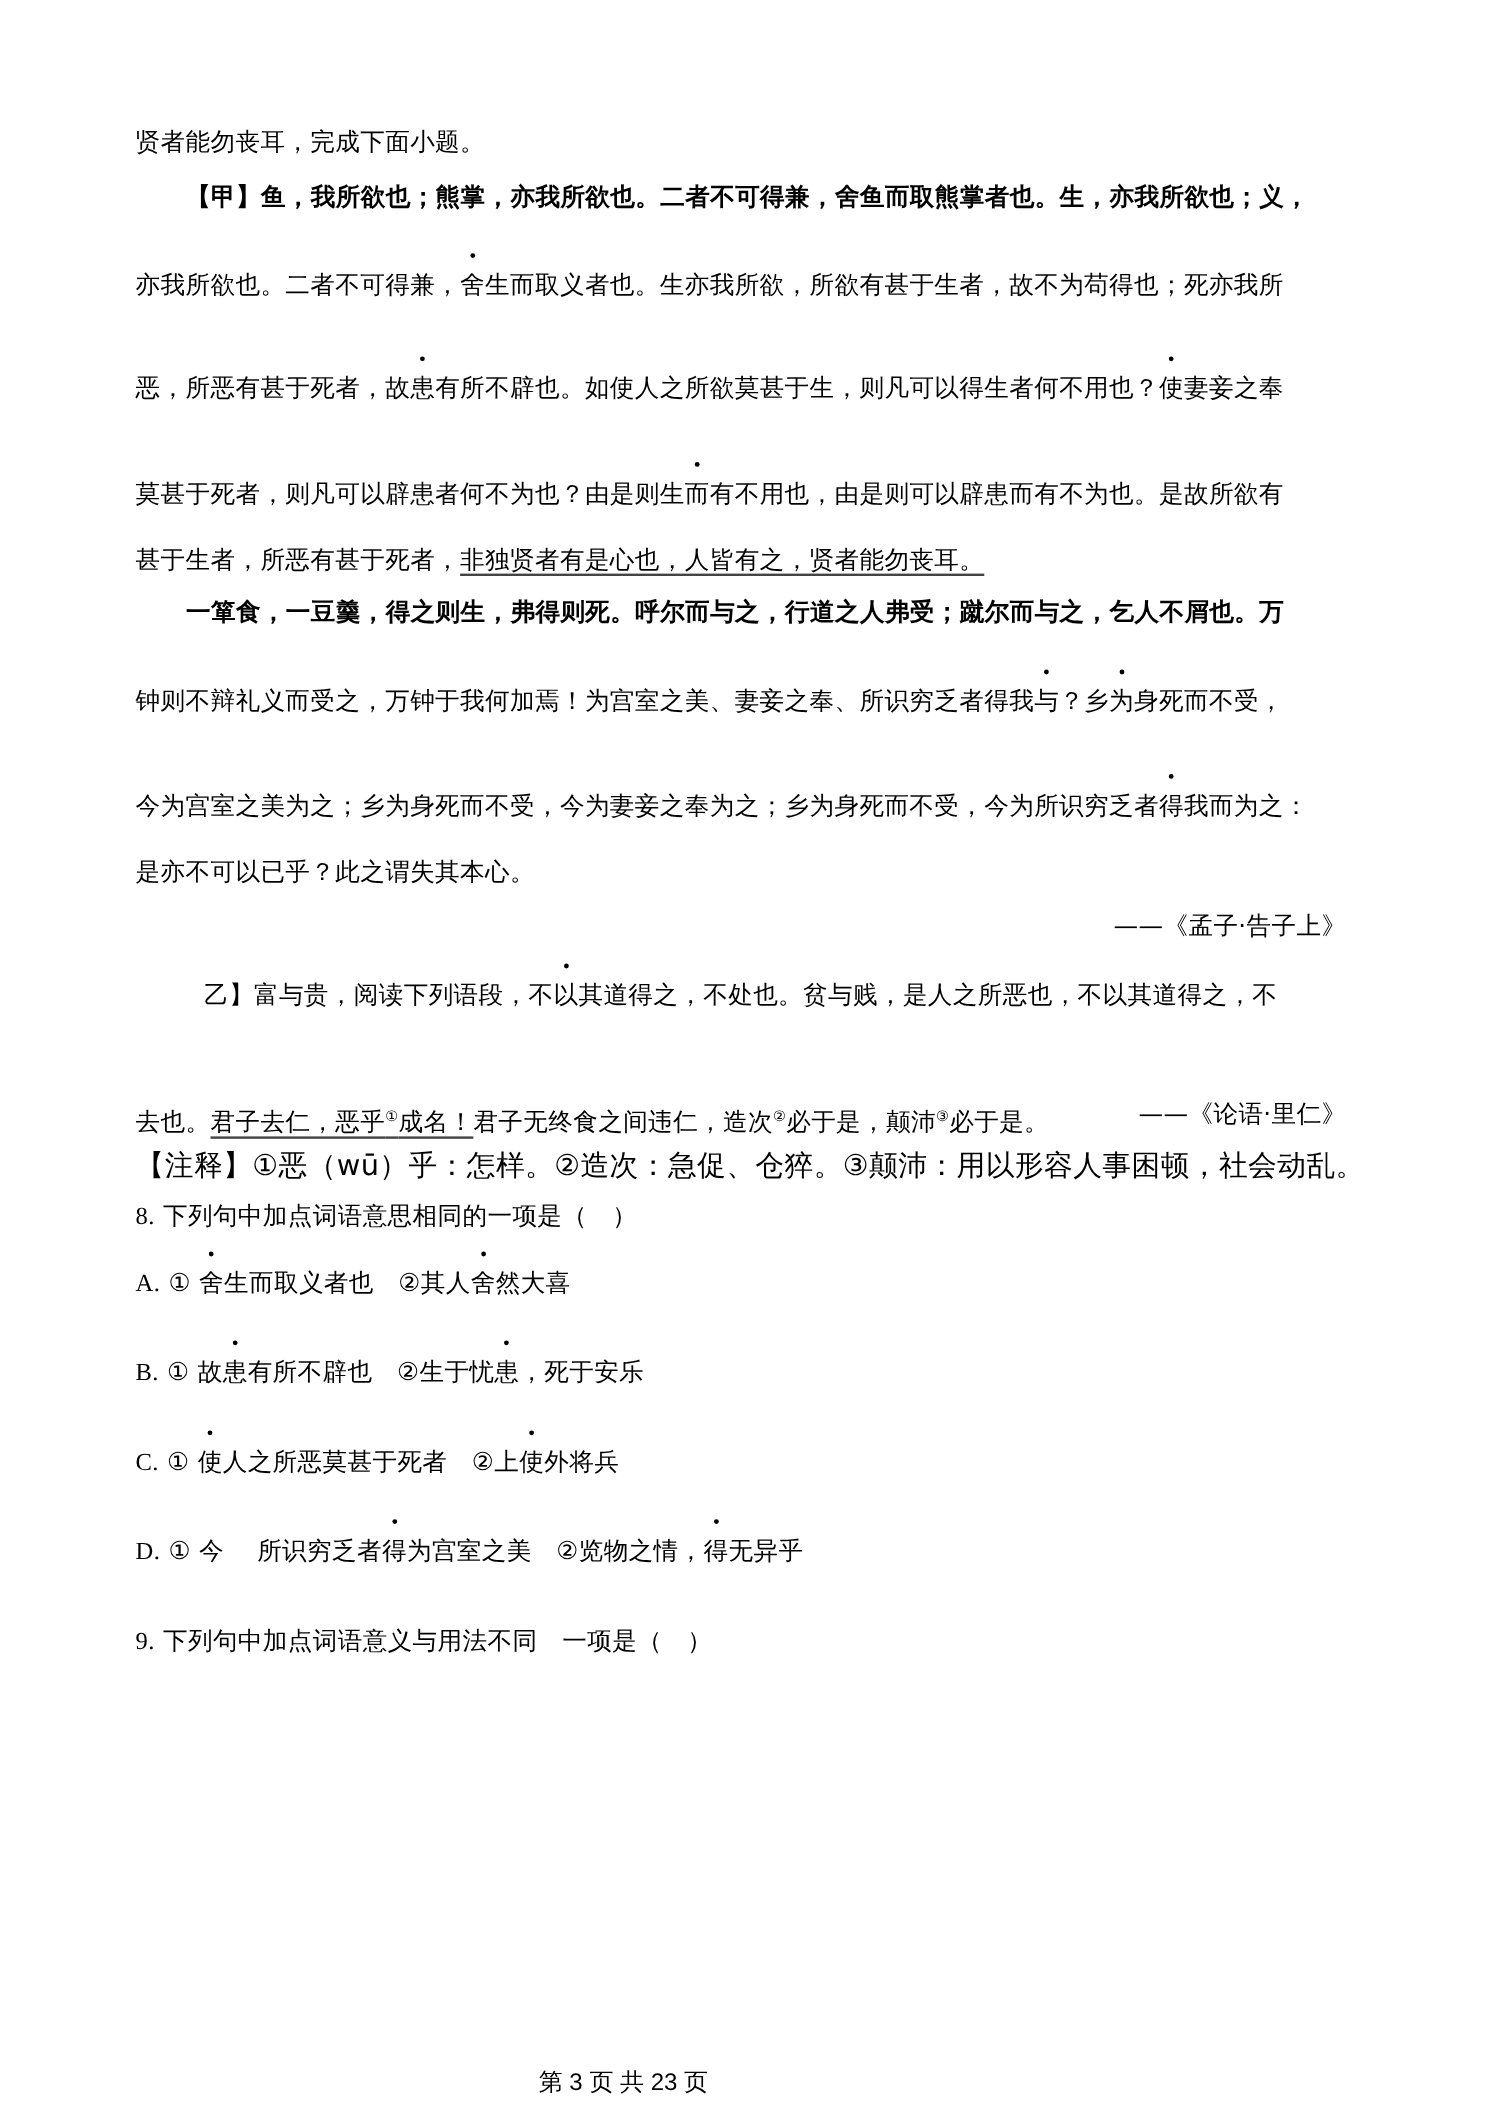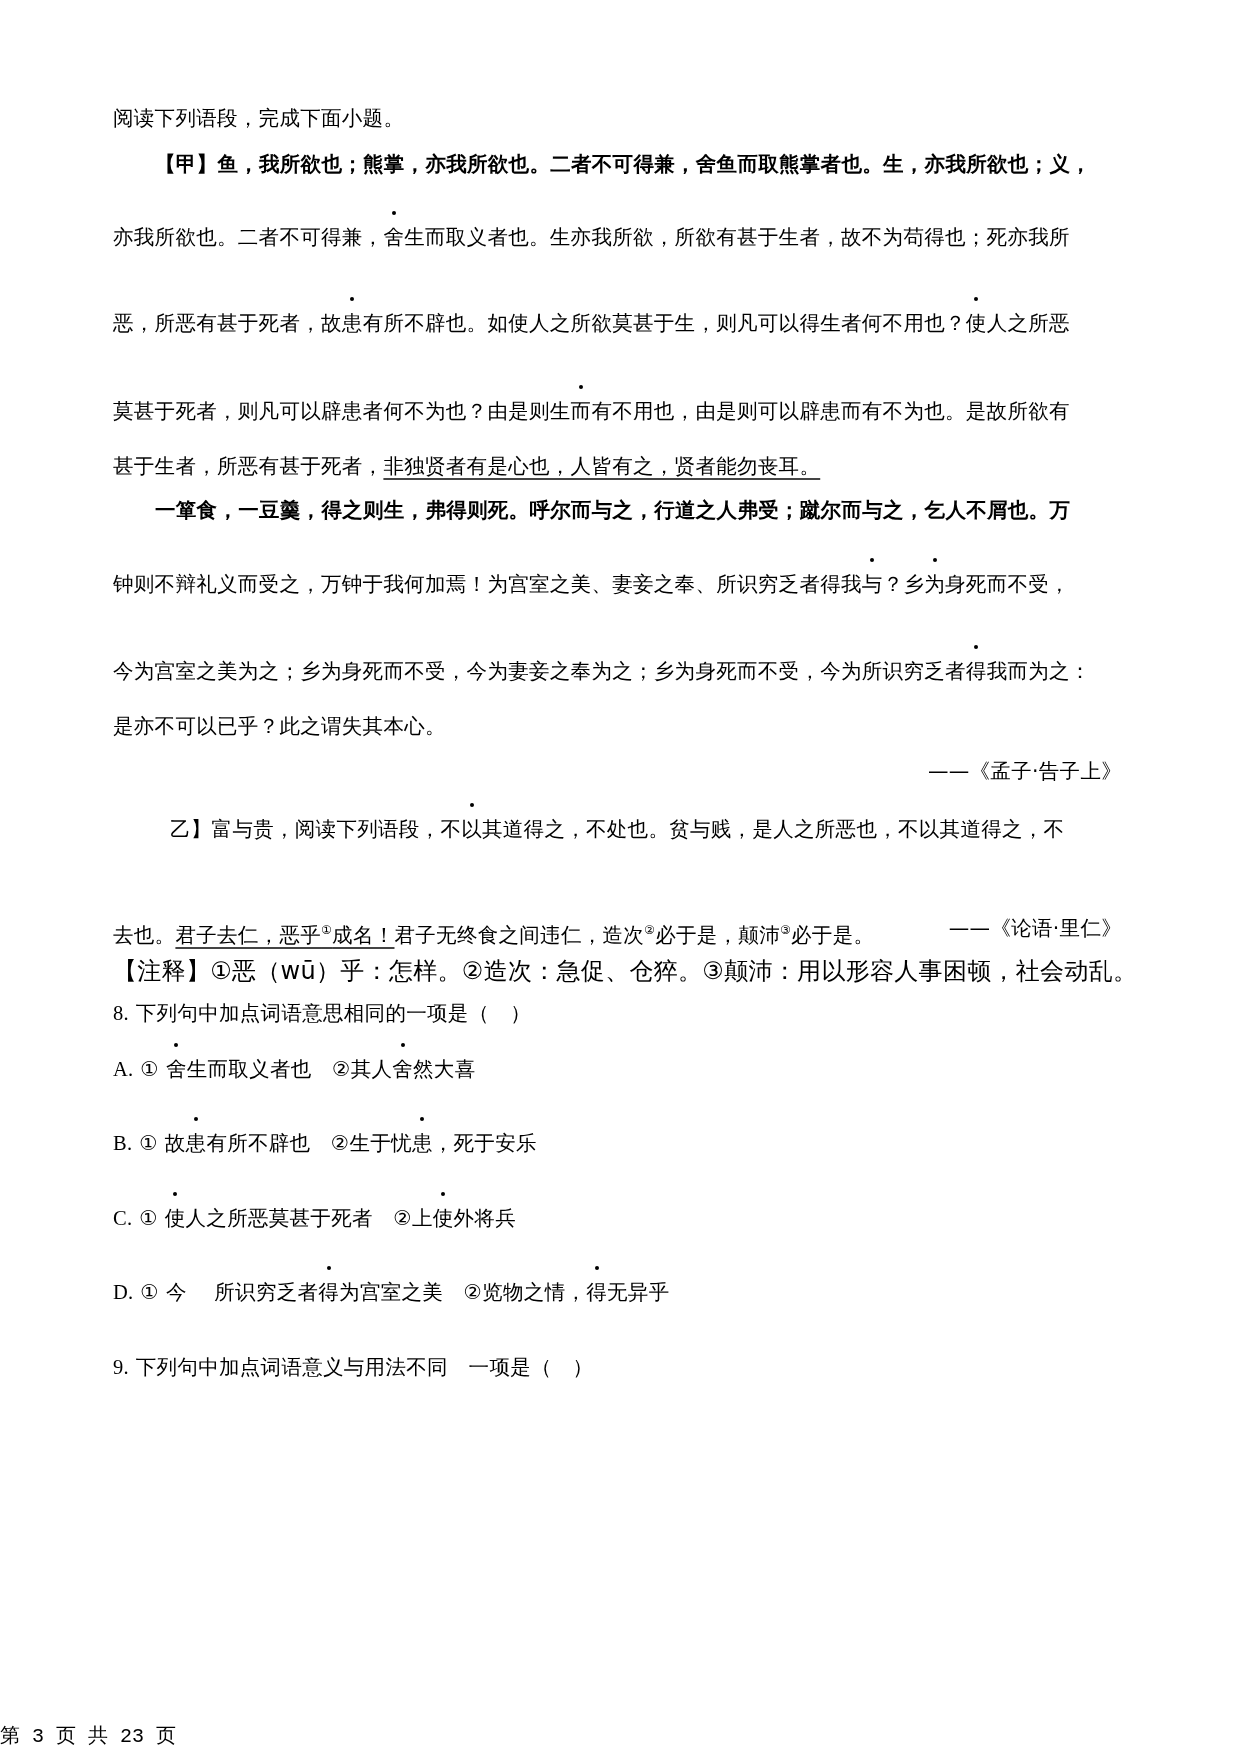--- a/index.html
+++ b/index.html
@@ -6,33 +6,33 @@
     body { width: 1240px; height: 1754px; position: relative; overflow: hidden;
            font-family: "DejaVu Sans", "Liberation Sans", sans-serif; color: #000; }
     .line { position: absolute; left: 113px; white-space: nowrap; font-size: 20.5px; line-height: 30px; letter-spacing: 0.3px; }
     .indent { left: 155px; font-weight: bold; }
     .right { left: auto; right: 118px; }
     .u { text-decoration: underline; text-decoration-thickness: 2px; text-underline-offset: 5px; text-decoration-color: #444; }
     .dot { position: relative; display: inline-block; }
     .dot::before { content: ""; position: absolute; left: 50%; top: -11px; width: 4px; height: 4px; margin-left: -2px; border-radius: 50%; background: #000; }
     sup { font-size: 12px; vertical-align: 8px; line-height: 0; }
     .serif { font-family: "Liberation Serif", "DejaVu Serif", serif; }
-    .footer { position: absolute; top: 1722px; left: 0; width: 1039px; text-align: left; font-size: 20px;
-              font-family: Liberation Mono, monospace; }
+    .footer { position: absolute; top: 1722px; left: 0; width: 1039px; text-align: center; font-size: 20px;
+              font-family: Liberation Sans, sans-serif; }
   </style>
 </head>
 <body>
 
-<div class="line" style="top:103px">阅读下列语段，完成下面小题。</div>
+<div class="line" style="top:103px">贤者能勿丧耳，完成下面小题。</div>
 
 <div class="line indent" style="top:149px"><span>【甲】</span><span>鱼，我所欲也；熊掌，亦我所欲也。二者不可得兼，舍鱼而取熊掌者也。生，亦我所欲也；义，</span></div>
 
 <div class="line" style="top:222px"><span>亦我所欲也。二者不可得兼，</span><span class="dot">舍</span><span>生而取义者也。生亦我所欲，所欲有甚于生者，故不为苟得也；死亦我所</span></div>
 
-<div class="line" style="top:308px"><span>恶，所恶有甚于死者，故</span><span class="dot">患</span><span>有所不辟也。如使人之所欲莫甚于生，则凡可以得生者何不用也？</span><span class="dot">使</span><span>人之所恶</span></div>
+<div class="line" style="top:308px"><span>恶，所恶有甚于死者，故</span><span class="dot">患</span><span>有所不辟也。如使人之所欲莫甚于生，则凡可以得生者何不用也？</span><span class="dot">使</span><span>妻妾之奉</span></div>
 
 <div class="line" style="top:396px"><span>莫甚于死者，则凡可以辟患者何不为也？由是则生</span><span class="dot">而</span><span>有不用也，由是则可以辟患而有不为也。是故所欲有</span></div>
 
 <div class="line" style="top:451px"><span>甚于生者，所恶有甚于死者，</span><span class="u">非独贤者有是心也，人皆有之，贤者能勿丧耳。</span></div>
 
 <div class="line indent" style="top:495px">一箪食，一豆羹，得之则生，弗得则死。呼尔而与之，行道之人弗受；蹴尔而与之，乞人不屑也。万</div>
 
 <div class="line" style="top:569px"><span>钟则不辩礼义而受之，万钟于我何加焉！为宫室之美、妻妾之奉、所识穷乏者得我</span><span class="dot">与</span><span>？乡</span><span class="dot">为</span><span>身死而不受，</span></div>
 
 <div class="line" style="top:656px"><span>今为宫室之美为之；乡为身死而不受，今为妻妾之奉为之；乡为身死而不受，今为所识穷乏者</span><span class="dot">得</span><span>我而为之：</span></div>

